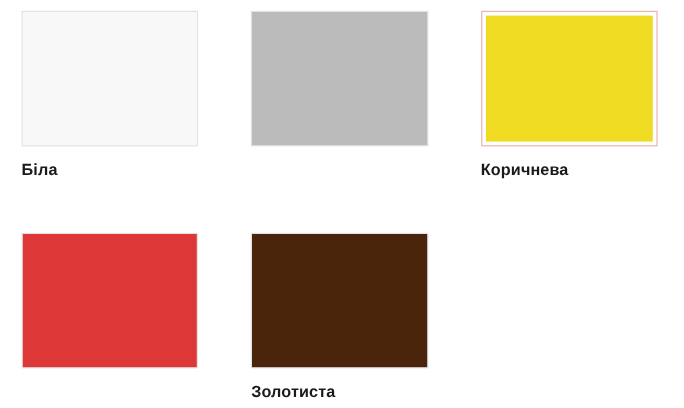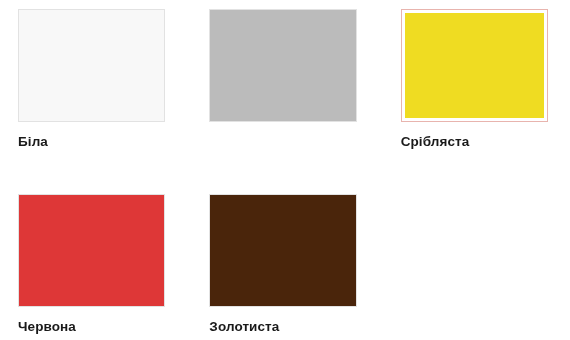--- a/index.html
+++ b/index.html
@@ -83,28 +83,27 @@
     <div class="swatch-box">
       <span class="swatch-fill" style="background: rgb(187, 187, 187);"></span>
     </div>
   </div>
 
 
   <div class="swatch-cell">
     <div class="swatch-box is-selected">
       <span class="swatch-fill" style="background: rgb(239, 220, 34);"></span>
     </div>
-    <div class="swatch-label">Срібляста</div>
+    <div class="swatch-label">Коричнева</div>
   </div>
 
   <div class="swatch-cell">
     <div class="swatch-box">
       <span class="swatch-fill" style="background: rgb(222, 55, 55);"></span>
     </div>
-    <div class="swatch-label">Червона</div>
   </div>
 
   <div class="swatch-cell">
     <div class="swatch-box">
       <span class="swatch-fill" style="background: rgb(74, 37, 11);"></span>
     </div>
     <div class="swatch-label">Золотиста</div>
   </div>
 
 </div>

